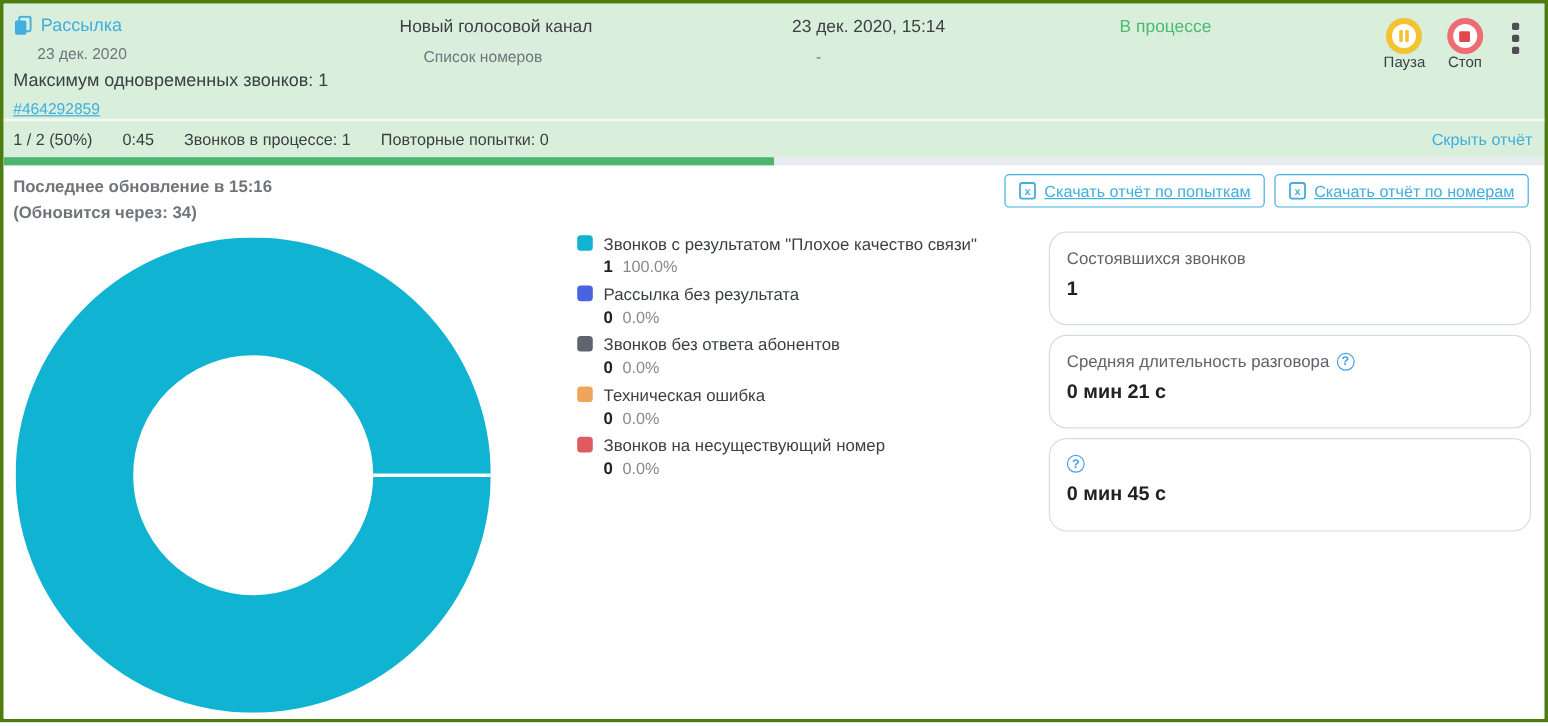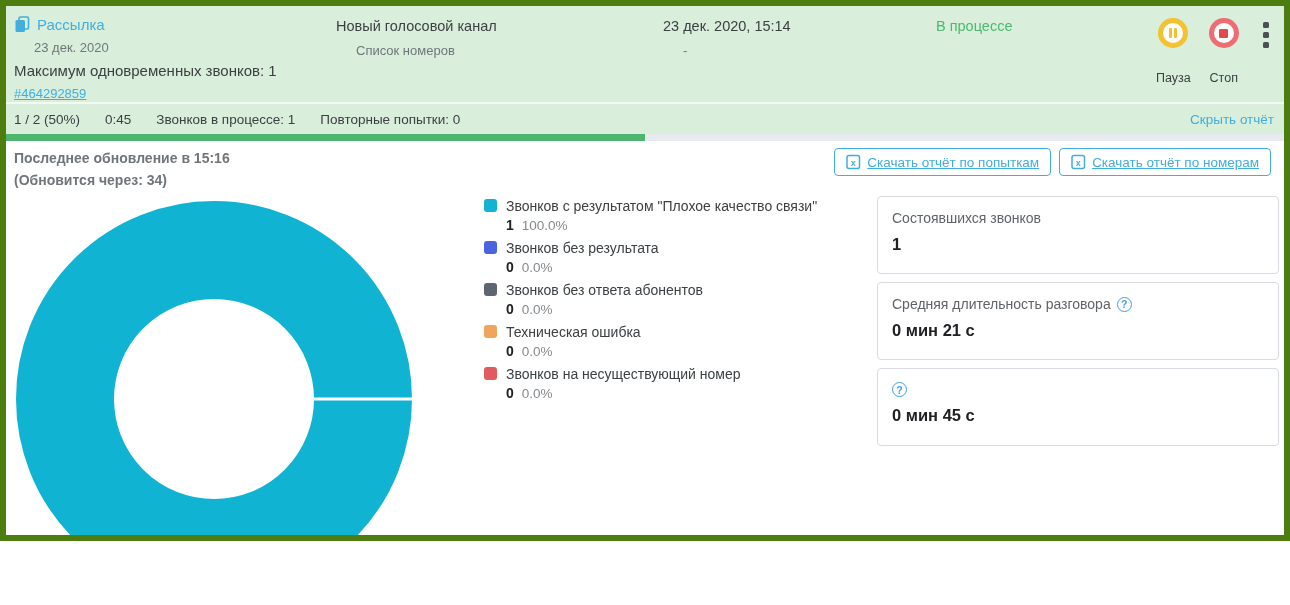--- a/index.html
+++ b/index.html
@@ -1,20 +1,20 @@
 <!DOCTYPE html>
 <html><head>
 <meta charset="utf-8">
 <style>
   * { margin:0; padding:0; box-sizing:border-box; }
   html,body { background:#fff; }
   body { font-family:"Liberation Sans","DejaVu Sans",sans-serif; color:#3c4043; }
   .app {
-    position:relative; width:1290px; height:541px;
-    border:6px solid #4d7c0f; background:#fff; overflow:hidden;
+    position:relative; width:1290px; height:602px;
+    border:3px solid #4d7c0f; background:#fff; overflow:hidden;
   }
   
   .header {
     height:98px; background:#d9efdb; border-bottom:2px solid #f3faf4;
     display:grid; grid-template-columns:322px 327px 273px 220px 1fr;
     padding:10px 12px 0 8px;
   }
   .campaign-title-row { display:flex; align-items:center; gap:7px; }
   .campaign-title { color:#41aede; font-size:15px; }
   .muted { color:#70757a; font-size:13px;margin-left:20px; }
@@ -25,21 +25,21 @@
   .channel-type, .end-date { margin-top:9px; }
   .status-text { color:#4cb870; font-size:14.5px; padding-top:2px; }
   .header-actions { display:flex; gap:18px; justify-content:flex-end; align-items:flex-start; padding:2px 6px 0 0; }
   .action { display:flex; flex-direction:column; align-items:center; cursor:pointer; }
   .icon-circle { width:30px; height:30px; border-radius:50%; display:flex; align-items:center; justify-content:center; }
   .pause-circle { background:#f2c230; }
   .stop-circle { background:#ef6d72; }
   .icon-inner { width:20px; height:20px; background:#fff; border-radius:50%; display:flex; align-items:center; justify-content:center; gap:2px; }
   .pause-bar { width:3px; height:10px; background:#f2c230; border-radius:1px; }
   .stop-square { width:9px; height:9px; background:#e2494e; border-radius:1px; }
-  .action-label { font-size:12.5px; margin-top:23px; color:#3c4043; }
+  .action-label { font-size:12.5px; margin-top:0; color:#3c4043; }
   .kebab { display:flex; flex-direction:column; gap:4px; padding:4px 6px; cursor:pointer; }
   .kebab span { width:6px; height:6px; background:#4c5054; border-radius:1.5px; }
   
   .progress-row {
     height:30px; background:#d9efdb; display:flex; align-items:center;
     padding:0 10px 0 8px; font-size:13.5px; color:#3c4043; column-gap:25px;
   }
   .progress-spacer { flex:1; }
   .hide-report { color:#41aede; cursor:pointer; }
   .progress-track { height:7px; background:#e7eaee; }
@@ -58,21 +58,21 @@
   
   .legend { position:absolute; left:478px; top:55px; width:390px; }
   .legend-item { display:flex; gap:9px; margin-bottom:3px; }
   .swatch { width:13px; height:13px; border-radius:3px; flex:0 0 13px; margin-top:3px; }
   .legend-label { font-size:14px; line-height:20px; color:#3c4043; }
   .legend-vals { font-size:13.5px; line-height:19px; color:#85898d; }
   .legend-vals b { color:#202124; font-size:14px; margin-right:8px; }
   
   .stats { position:absolute; left:871px; top:55px; width:402px; }
   .card {
-    border:1px solid #d8dce1; border-radius:4px; background:#fff;
+    border:1px solid #d8dce1; border-radius:15px; background:#fff;
     height:78px; padding:13px 14px; margin-bottom:8px;
   }
   .card-label { font-size:14px; color:#5f6368; display:flex; align-items:center; gap:6px; }
   .card-value { font-size:16.5px; font-weight:bold; color:#202124; margin-top:9px; }
   .help-icon {
     width:15px; height:15px; border:1.5px solid #41a0e8; border-radius:50%;
     color:#41a0e8; font-size:10.5px; font-weight:bold; display:inline-flex;
     align-items:center; justify-content:center; cursor:pointer;
   }
 </style>
@@ -182,21 +182,21 @@
       <div class="legend-item">
         <span class="swatch" style="background-color: rgb(16, 179, 210);"></span>
         <div>
           <div class="legend-label">Звонков с результатом "Плохое качество связи"</div>
           <div class="legend-vals"><b>1</b><span>100.0%</span></div>
         </div>
       </div>
       <div class="legend-item">
         <span class="swatch" style="background-color: rgb(74, 99, 224);"></span>
         <div>
-          <div class="legend-label">Звонков без результата</div>
+          <div class="legend-label">Рассылка без результата</div>
           <div class="legend-vals"><b>0</b><span>0.0%</span></div>
         </div>
       </div>
       <div class="legend-item">
         <span class="swatch" style="background-color: rgb(93, 102, 112);"></span>
         <div>
           <div class="legend-label">Звонков без ответа абонентов</div>
           <div class="legend-vals"><b>0</b><span>0.0%</span></div>
         </div>
       </div>

